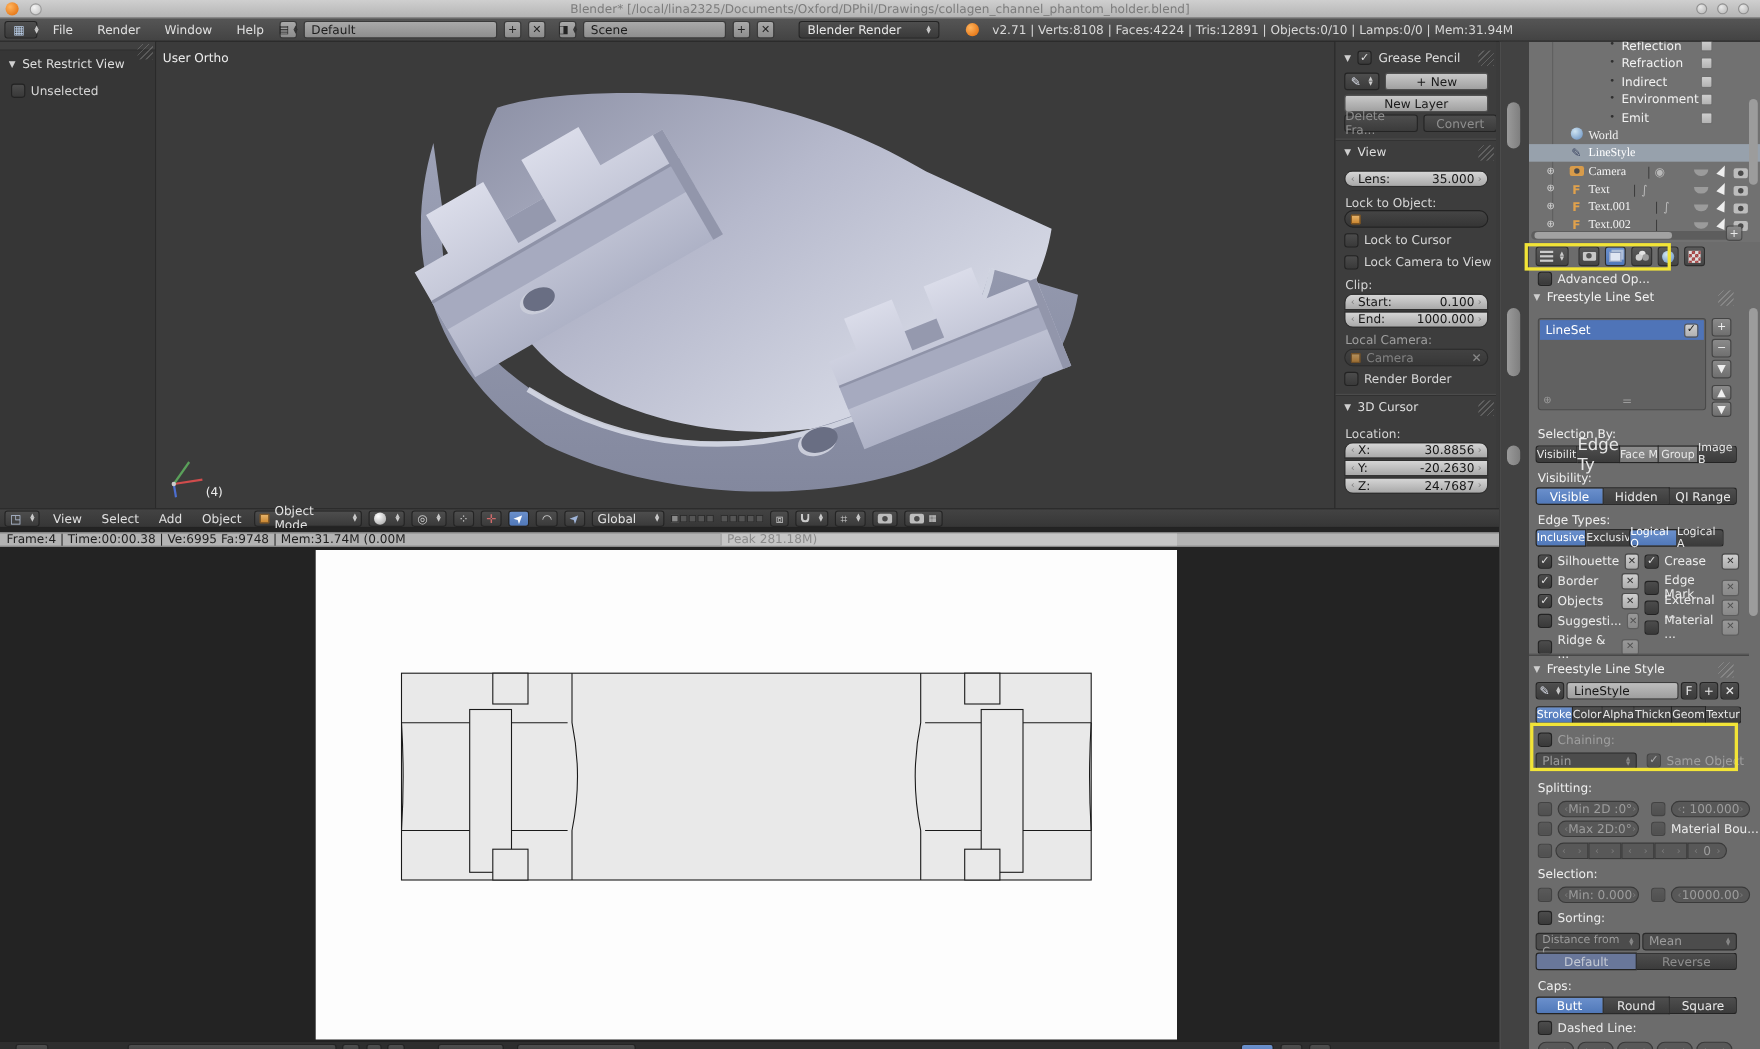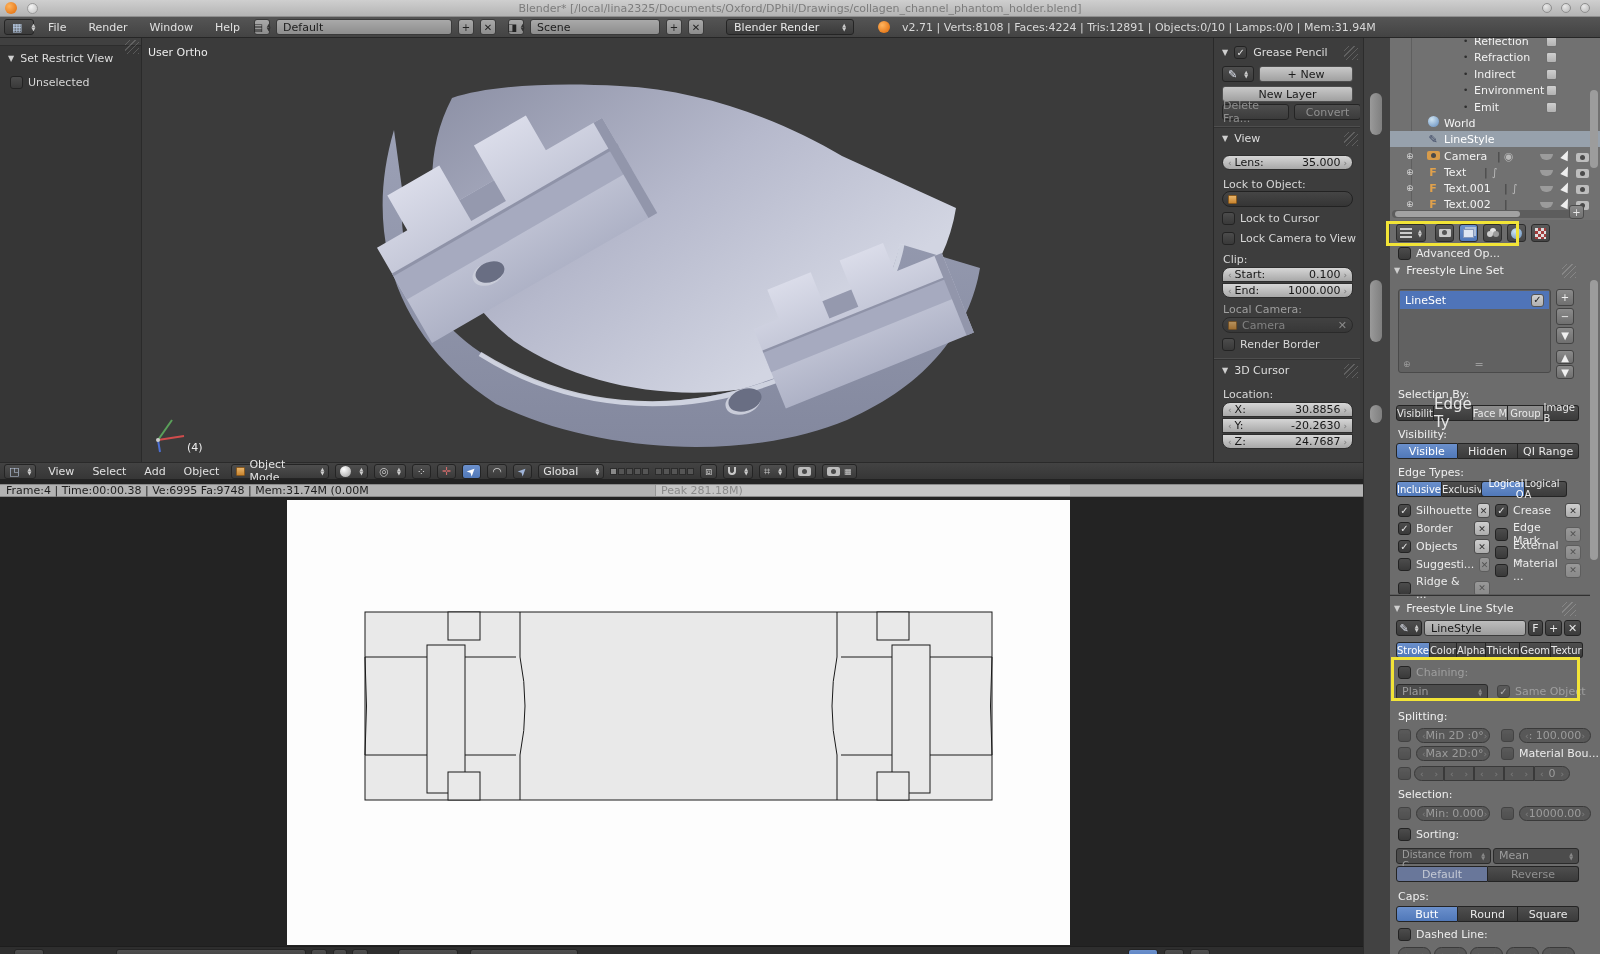--- a/index.html
+++ b/index.html
@@ -41,21 +41,21 @@
   .nf.dis .na{color:rgba(255,255,255,.22);}
   .nf.ctr{justify-content:space-between;}
   .nf.ctr .nl{flex:none;margin:0 auto;}
   .btn{height:16px;border:1px solid #242424;border-radius:3px;display:flex;align-items:center;justify-content:center;color:#e8e8e8;background:linear-gradient(#4e4e4e,#3b3b3b);}
   .btn.lt{background:linear-gradient(#c9c9c9,#a0a0a0);color:#1b1b1b;border-color:#4e4e4e;}
   .btn.blue{background:linear-gradient(#6b90cc,#5078b9);color:#fff;}
   .btn.bluedim{background:#69779a;color:#c4c9d4;}
   .btn.dim{color:#8f8f8f;}
   .seg{display:flex;}
   .seg .btn{flex:1;border-radius:0;border-left-width:0;}
-  .seg .btn:first-child{border-radius:3px 0 0 3px;border-left-width:1px;text-align:right;}
+  .seg .btn:first-child{border-radius:3px 0 0 3px;border-left-width:1px;}
   .seg .btn:last-child{border-radius:0 3px 3px 0;}
   .xbtn{width:16px;height:15px;background:linear-gradient(#cfcfcf,#adadad);border:1px solid #4c4c4c;border-radius:3px;color:#333;display:inline-flex;align-items:center;justify-content:center;font-size:9px;}
   .xbtn.dim{opacity:.45;}
   .grip{position:absolute;right:2px;top:2px;width:14px;height:14px;background:repeating-linear-gradient(135deg,transparent,transparent 3px,rgba(255,255,255,.18) 3px,rgba(255,255,255,.18) 4px);}
   
   .toolshelf{left:0;top:38px;width:142px;height:424px;background:#363636;border-right:1px solid #2a2a2a;}
   
   .vp3d{left:142px;top:38px;width:1071px;height:424px;background:#3b3b3b;overflow:hidden;}
   .vptext{color:#ededed;}
   
@@ -84,21 +84,21 @@
   .bstrip{position:absolute;left:0;top:466px;width:1363px;height:8px;background:#2e2e2e;border-top:1px solid #1d1d1d;}
   .bstrip div{position:absolute;top:2px;height:14px;border-radius:3px;background:linear-gradient(#4e4e4e,#3a3a3a);border:1px solid #242424;}
   
   .outliner{left:1363px;top:38px;width:237px;height:182px;background:#717171;overflow:hidden;border-left:1px solid #2c2c2c;}
   .ledge{position:absolute;left:0;top:0;width:26px;height:100%;background:#424242;}
   .pill{position:absolute;left:6px;width:12px;border-radius:6px;background:linear-gradient(90deg,#9a9a9a,#7f7f7f);}
   .orow{position:absolute;left:26px;width:211px;height:16px;display:flex;align-items:center;color:#f2f2f2;}
   .orow .blt{position:absolute;left:73px;color:#2e2e2e;font-size:9px;}
   .orow .bltxt{position:absolute;left:84px;}
   .orow .oic{position:absolute;left:36px;width:14px;text-align:center;}
-  .orow .otxt{position:absolute;left:54px;}
+  .orow .otxt{position:absolute;left:54px;font-family:Liberation Serif, serif;}
   .orow .exp{position:absolute;left:16px;color:#d5d5d5;font-size:9px;}
   .orow .sep{color:#3c3c3c;margin-left:4px;}
   .ocb{position:absolute;left:156px;width:11px;height:11px;background:linear-gradient(#cfcfcf,#b2b2b2);border:1px solid #6e6e6e;border-radius:2px;}
   .eye{position:absolute;left:150px;top:6px;width:13px;height:6px;border-radius:0 0 10px 10px;background:#9b9b9b;}
   .curs{position:absolute;left:172px;top:2px;width:0;height:0;border-left:4px solid transparent;border-right:4px solid transparent;border-bottom:10px solid #eee;transform:rotate(24deg);}
   .ocam{position:absolute;left:186px;top:4px;}
   .hlrow{background:#97a1ac;}
   .hscroll{position:absolute;left:28px;top:172px;width:190px;height:8px;background:#5d5d5d;border-radius:4px;}
   .hscroll .bar{position:absolute;left:3px;top:1px;width:125px;height:6px;background:#a2a2a2;border-radius:3px;}
   .plusbox{position:absolute;left:205px;top:167px;width:15px;height:14px;background:linear-gradient(#8a8a8a,#707070);border:1px solid #4c4c4c;border-radius:3px;color:#e8e8e8;display:flex;align-items:center;justify-content:center;font-size:10px;}

